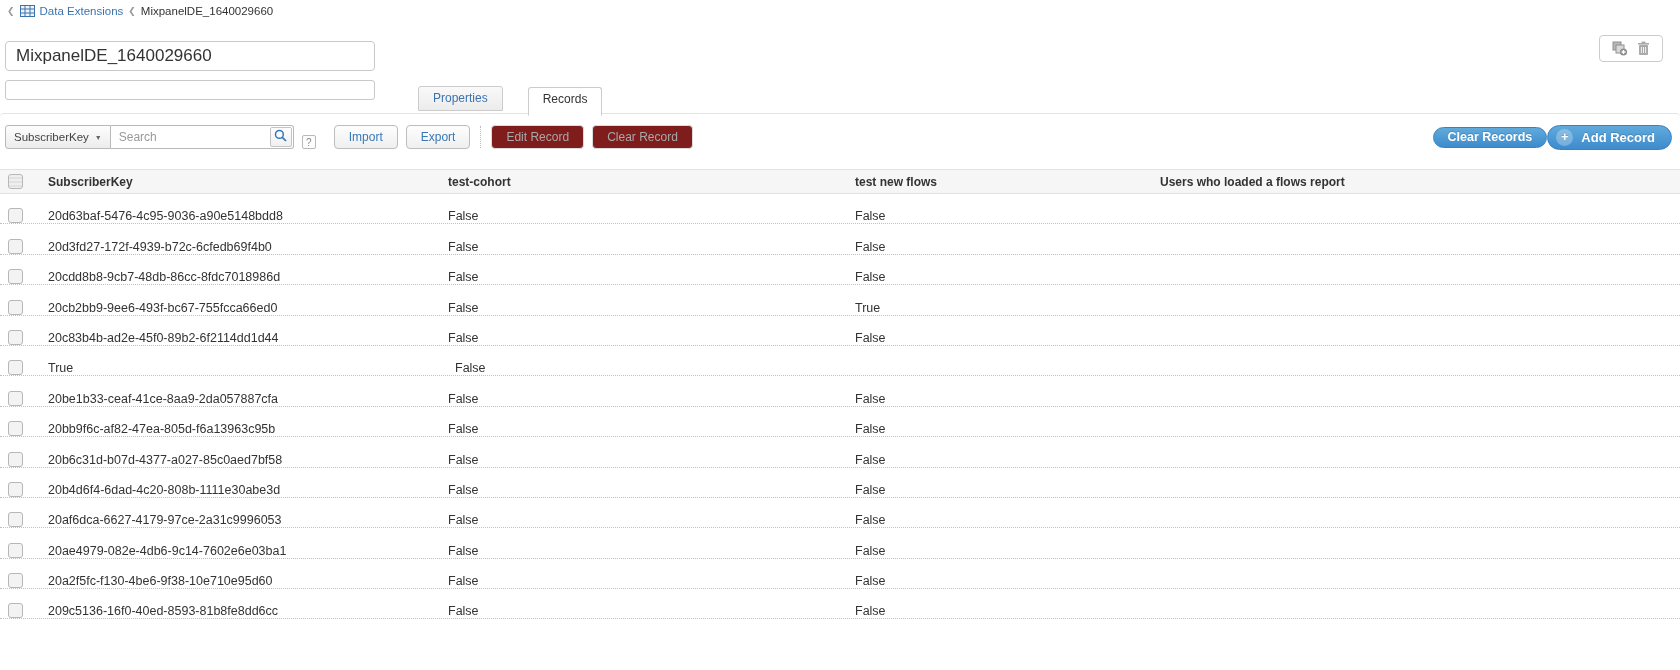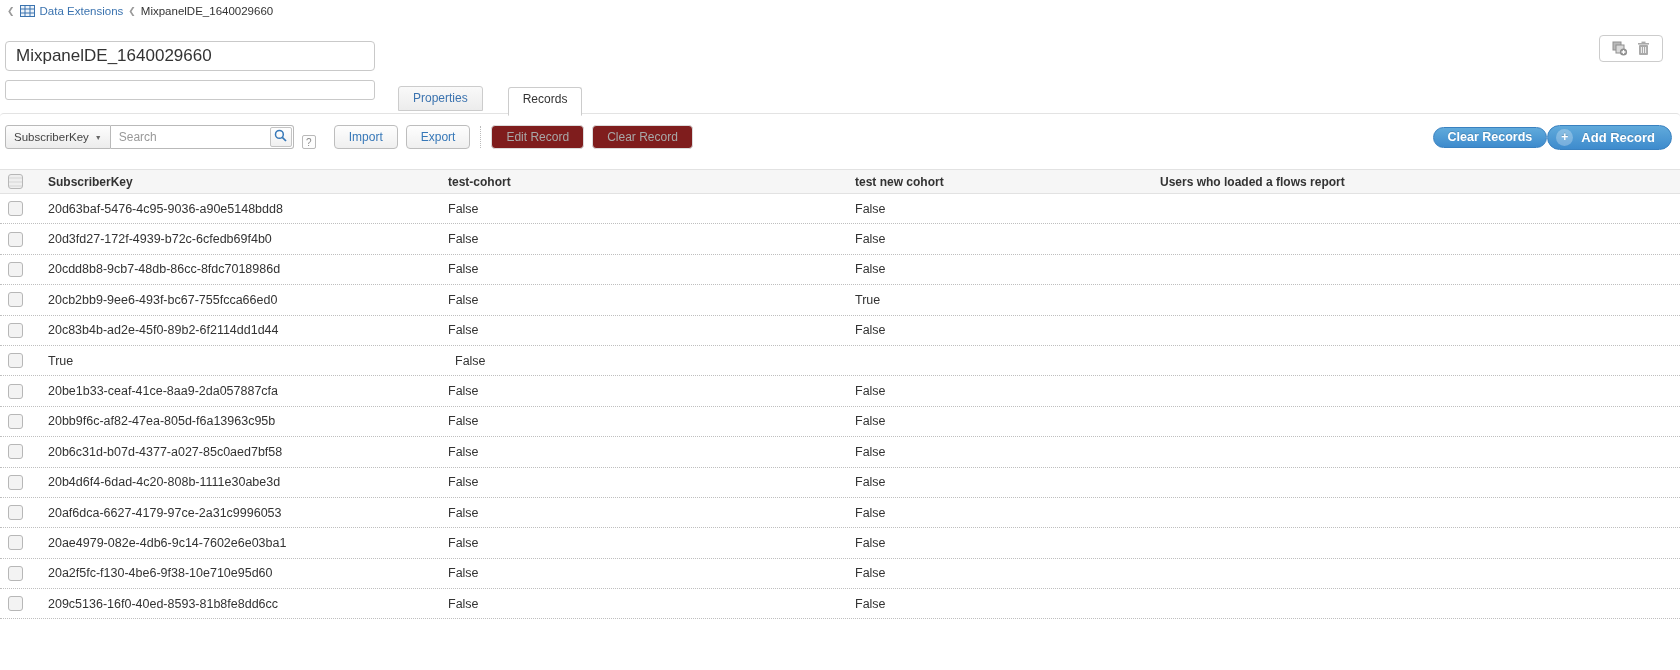--- a/index.html
+++ b/index.html
@@ -14,21 +14,21 @@
 
   
   .name-input { position:absolute; top:41px; left:5px; width:370px; height:30px; border:1px solid #c9c9c9; border-radius:4px; font-size:17px; color:#333; padding:0 10px; font-family:inherit; background:#fff; }
   .desc-input { position:absolute; top:80px; left:5px; width:370px; height:20px; border:1px solid #c9c9c9; border-radius:3px; font-size:12px; padding:0 8px; font-family:inherit; background:#fff; }
 
   
   .entity-actions { position:absolute; top:35px; right:17px; width:64px; height:27px; border:1px solid #ccc; border-radius:4px; background:#fff; display:flex; align-items:center; justify-content:center; gap:9px; }
   .entity-actions svg { display:block; cursor:pointer; }
 
   
-  .tabs { position:absolute; top:86px; left:398px; display:flex; gap:5px; align-items:flex-end; }
+  .tabs { position:absolute; top:86px; left:418px; display:flex; gap:5px; align-items:flex-end; }
   .tab { font-size:12px; padding:4px 14px 5px; border:1px solid #ccc; border-radius:3px 3px 0 0; cursor:pointer; }
   .tab.inactive { background:linear-gradient(#f9f9f9,#ececec); color:#3b73af; }
   .tab.active { background:#fff; color:#333; border-bottom:1px solid #fff; padding-bottom:9px; margin-bottom:-5px; position:relative; z-index:2;margin-left:20px; }
 
   
   .panel { position:absolute; top:113px; left:0; right:0; border-top:1px solid #e3e3e3; border-radius:4px 4px 0 0; background:#fff; }
 
   
   .toolbar { height:46px; display:flex; align-items:center; padding:0 8px 0 5px; }
   .field-select { height:24px; display:flex; align-items:center; gap:6px; padding:0 8px; background:linear-gradient(#fdfdfd,#ececec); border:1px solid #b9b9b9; border-radius:3px 0 0 3px; font-size:11.5px; color:#444; cursor:pointer; white-space:nowrap; }
@@ -48,21 +48,21 @@
   .toolbar-right { margin-left:auto; display:flex; align-items:center; }
   .pill { border:1px solid #3981c0; color:#fff; font-size:12.5px; font-weight:bold; background:linear-gradient(#60aadb,#3e8bcd); cursor:pointer; text-shadow:0 -1px 0 rgba(0,0,0,.15); font-family:inherit; }
   .pill.clear { height:21px; padding:0 14px; border-radius:11px; }
   .pill.add { height:25px; padding:0 16px 0 8px; border-radius:13px; display:flex; align-items:center; gap:8px; font-size:13px; }
   .plus-circle { width:17px; height:17px; border-radius:50%; background:rgba(255,255,255,.28); display:flex; align-items:center; justify-content:center; font-size:12px; font-weight:bold; }
 
   
   .records-table { margin-top:9px; width:100%; }
   .tr { display:flex; align-items:center; }
   .thead { height:25px; background:#f6f6f6; border-top:1px solid #e2e2e2; border-bottom:1px solid #e2e2e2; font-weight:bold; font-size:12px; }
-  .trow { height:30.4px; border-bottom:1px dotted #bfbfbf; font-size:12.5px; color:#333; background:#fff; }
+  .trow { height:30.4px; border-bottom:1px dotted #bfbfbf; font-size:12.5px; color:#333; background:#fff;align-items:flex-end; }
   .col-check { width:40px; padding-left:8px; display:flex; align-items:center; }
   .col-key { width:400px; padding-left:8px; }
   .col-tc { width:407px; padding-left:8px; }
   .col-tnc { width:305px; padding-left:8px; }
   .col-flows { flex:1; padding-left:8px; }
   .cbx { width:15px; height:15px; border:1px solid #b7b7b7; border-radius:3px; background:#f3f3f3; cursor:pointer; }
   .cbx.patterned { background:repeating-linear-gradient(#efefef 0 2px,#e2e2e2 2px 4px); }
 </style>
 </head>
 <body>
@@ -145,21 +145,21 @@
     </div>
   </div>
 
   <div class="records-table">
     <div class="tr thead">
       <div class="col-check">
           <span class="cbx patterned"></span>
         </div>
       <div class="col-key">SubscriberKey</div>
       <div class="col-tc">test-cohort</div>
-      <div class="col-tnc">test new cohort</div>
+      <div class="col-tnc">test new flows</div>
       <div class="col-flows">Users who loaded a flows report</div>
     </div>
     <div id="tbody">
   <div class="tr trow">
     <div class="col-check">
             <span class="cbx"></span>
           </div>
     <div class="col-key">20d63baf-5476-4c95-9036-a90e5148bdd8</div>
     <div class="col-tc">False</div>
     <div class="col-tnc">False</div>

